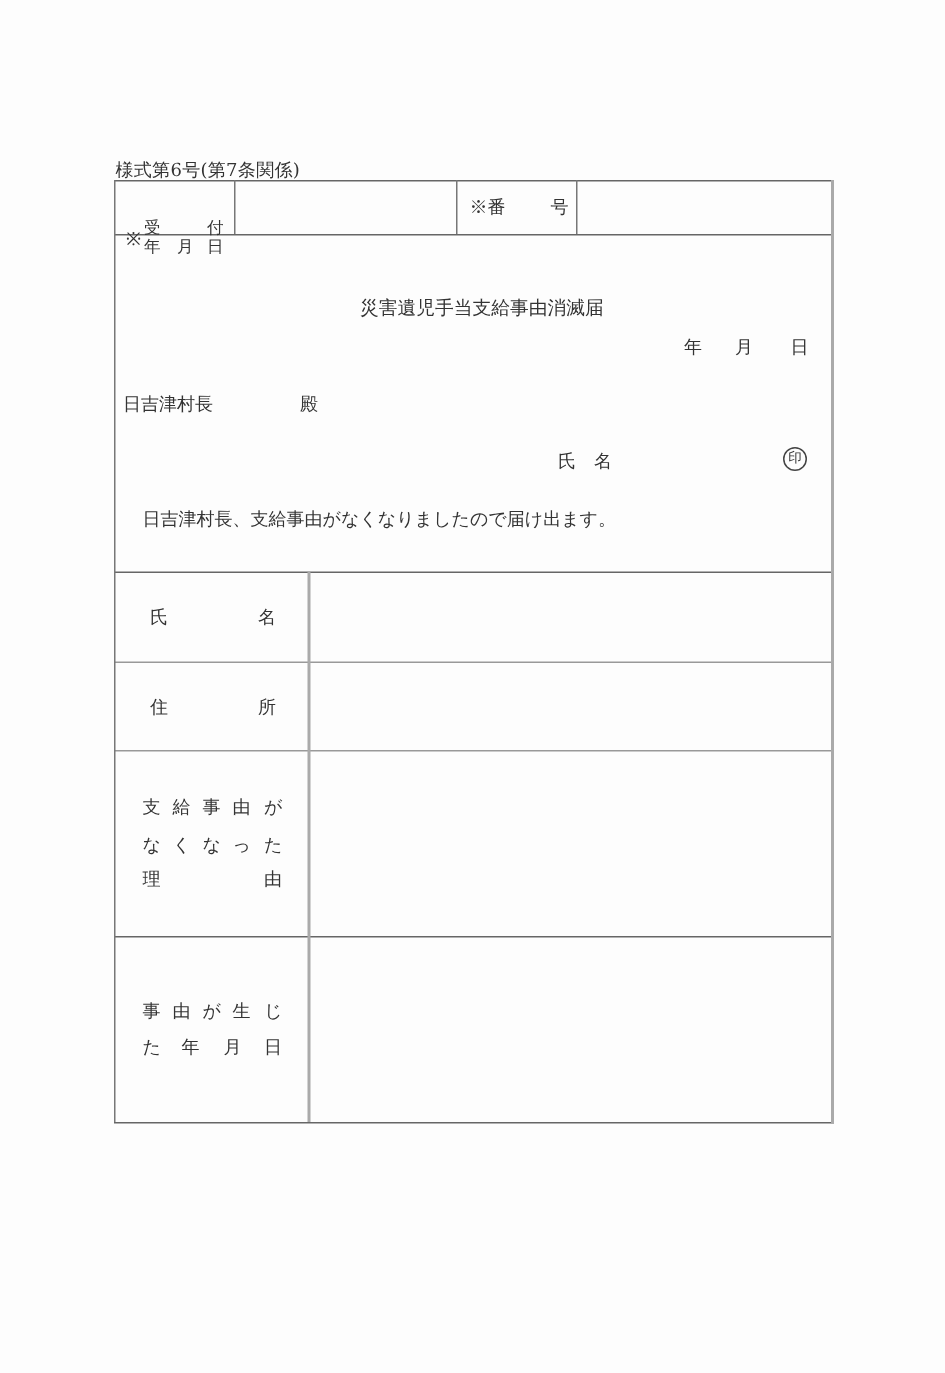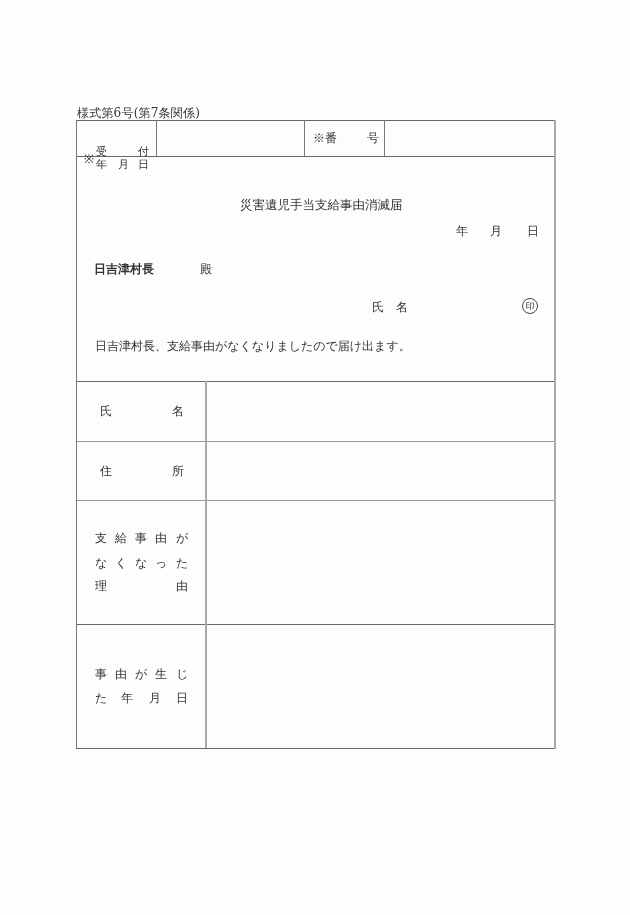--- a/index.html
+++ b/index.html
@@ -55,21 +55,21 @@
 <span class="t" style="left:313px; top:132px;">※番</span>
 <span class="t" style="left:367px; top:132px;">号</span>
 <div class="field" style="left:386px; top:122px; width:167px; height:33px;"></div>
 
 <span class="t" style="left:240px; top:187px; font-size:12.5px;margin-top:12px;">災害遺児手当支給事由消滅届</span>
 
 <span class="t" style="left:456px; top:225px;">年</span>
 <span class="t" style="left:490px; top:225px;">月</span>
 <span class="t" style="left:527px; top:225px;">日</span>
 
-<span class="t" style="left:94px; top:263px;font-weight:bold;">日吉津村長</span>
+<span class="t" style="left:82px; top:263px;">日吉津村長</span>
 <span class="t" style="left:200px; top:263px;">殿</span>
 
 <span class="t" style="left:372px; top:301px;">氏</span>
 <span class="t" style="left:396px; top:301px;">名</span>
 <div class="field" style="left:412px; top:296px; width:105px; height:18px;"></div>
 <div class="seal">印</div>
 
 <span class="t" style="left:95px; top:340px;">日吉津村長、支給事由がなくなりましたので届け出ます。</span>
 
 <span class="t" style="left:100px; top:405px;">氏</span>

